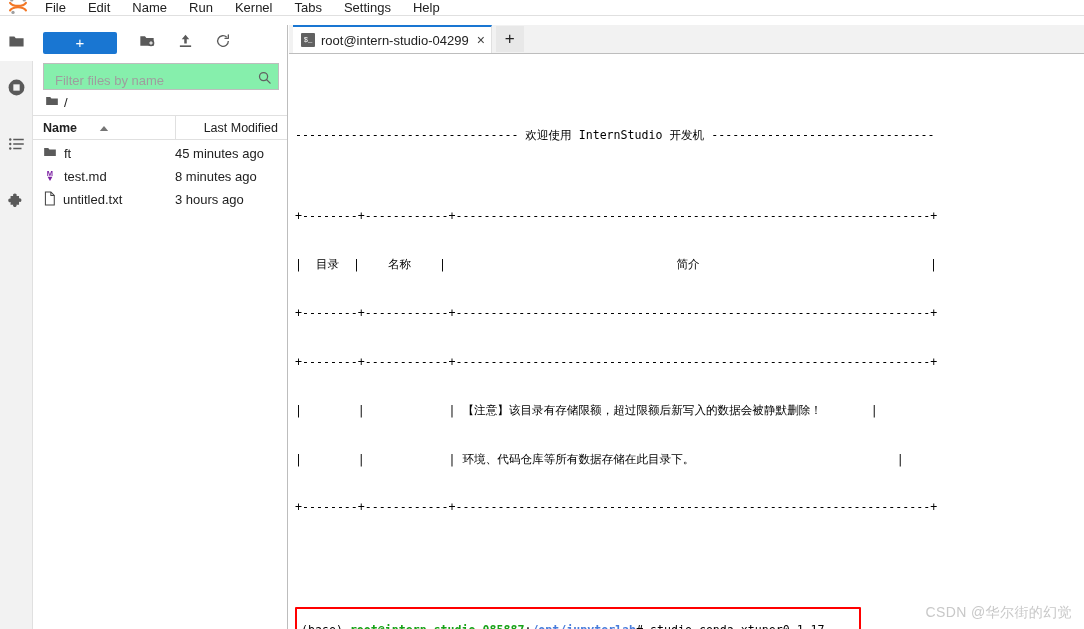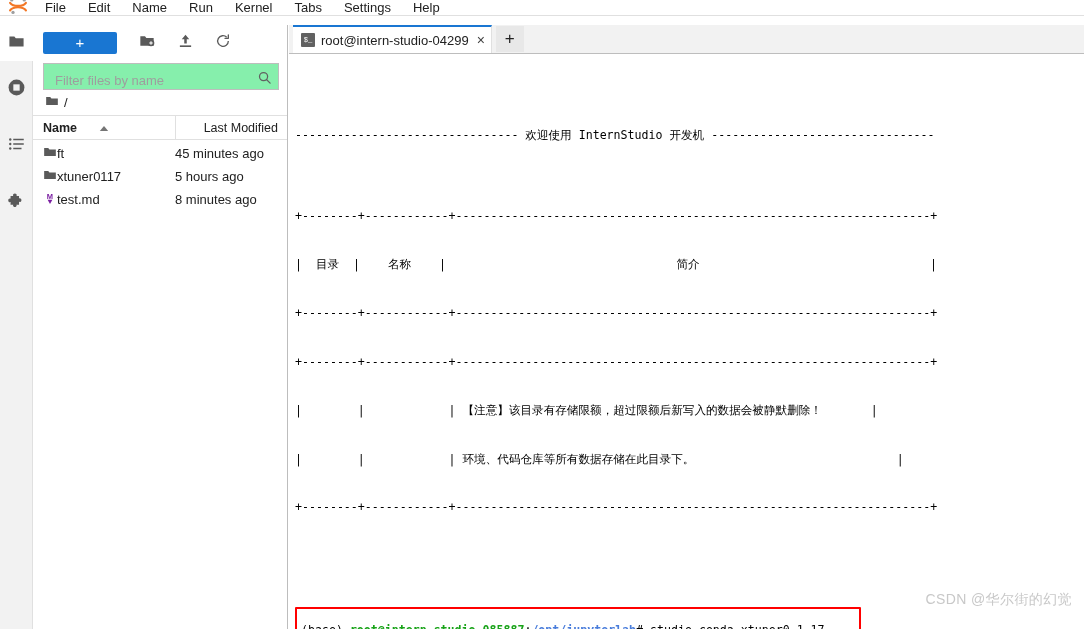--- a/index.html
+++ b/index.html
@@ -111,21 +111,21 @@
     width: 112px; text-align: right; padding-right: 9px;
     border-left: 1px solid #e0e0e0; height: 100%;
     display: flex; align-items: center; justify-content: flex-end;
   }
   .fb-list { flex: 1; overflow: hidden; padding-top: 2px; }
   .fb-row {
     height: 23px; display: flex; align-items: center;
     font-size: 13px; color: #212121; cursor: default;
   }
   .fb-row .fname {
-    flex: 1; display: flex; align-items: center; 
+    flex: 1; display: flex; align-items: center; gap: 7px;
     padding-left: 10px; overflow: hidden; white-space: nowrap;
   }
   .fb-row .fmod {
     width: 112px; text-align: left; padding-right: 9px;
     color: #212121;
   }
 
   
   .main {
     position: absolute; top: 25px; left: 289px;
@@ -203,21 +203,21 @@
     position: absolute;
     left: 12px; top: 568px;
     white-space: pre;
     font-family: "DejaVu Sans Mono", "Liberation Mono", monospace;
     font-size: 11.6px;
   }
 
   
   .watermark {
     position: absolute;
-    right: 12px; bottom: 20px;
+    right: 12px; bottom: 7px;
     font-size: 14px;
     color: #c8c8c8;
     font-family: "Liberation Sans", sans-serif;
     letter-spacing: 0.4px;
     user-select: none;
   }
 </style>
 </head>
 <body>
 
@@ -353,40 +353,41 @@
                 <path d="M2 5h7l2 2.5h11V19H2z" fill="#5a5a5a"></path>
               </svg>
           </span>
           <span>ft</span>
         </div>
         <div class="fmod">45 minutes ago</div>
       </div>
       <div class="fb-row">
         <div class="fname">
           <span>
-            <svg width="14" height="14" viewBox="0 0 24 24">
-                <path d="M2 5h7l2 2.5h11V19H2z" fill="#5a5a5a"></path>
-              </svg>
-          </span>
-          <span>xtuner0117</span>
-        </div>
-        <div class="fmod">5 hours ago</div>
-      </div>
-      <div class="fb-row">
-        <div class="fname">
-          <span>
             <svg width="14" height="15" viewBox="0 0 20 22">
               <text x="10" y="11" font-size="11" font-weight="bold" fill="#7b1fa2" text-anchor="middle" font-family="Liberation Sans, sans-serif">M</text>
               <path d="M6.5 13h7l-3.5 6z" fill="#7b1fa2"></path>
             </svg>
           </span>
           <span>test.md</span>
         </div>
         <div class="fmod">8 minutes ago</div>
       </div>
+      <div class="fb-row">
+        <div class="fname">
+          <span>
+            <svg width="13" height="15" viewBox="0 0 18 22" fill="none" stroke="#424242" stroke-width="1.5">
+              <path d="M3 1.5h8l5 5v14H3z"></path>
+                <path d="M11 1.5v5h5"></path>
+            </svg>
+          </span>
+          <span>untitled.txt</span>
+        </div>
+        <div class="fmod">3 hours ago</div>
+      </div>
     </div>
   </div>
 
   <div class="main">
 
     <div class="tabbar">
       <div class="tab">
         <span class="tab-icon">$_</span>
         <span>root@intern-studio-04299</span>
         <span class="tab-close">×</span>

